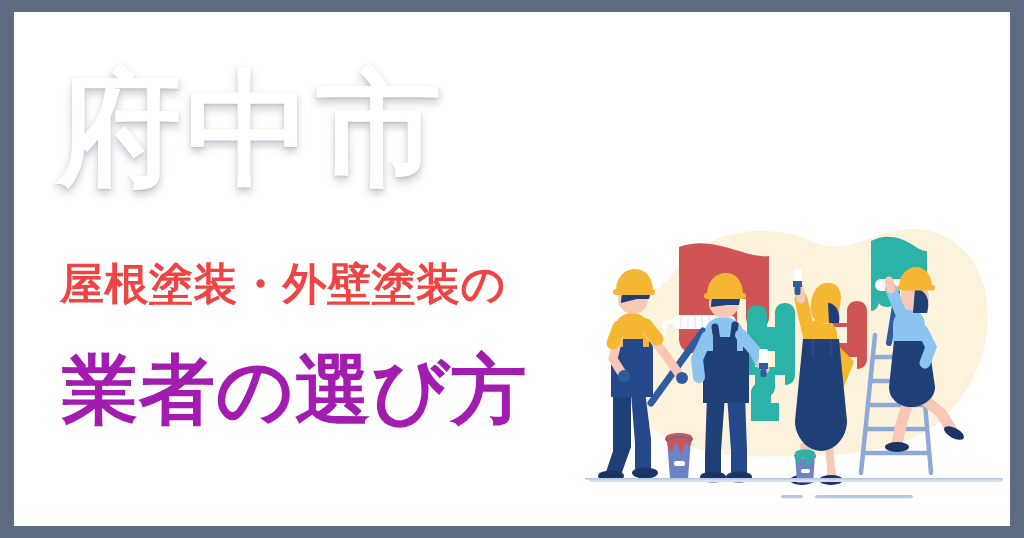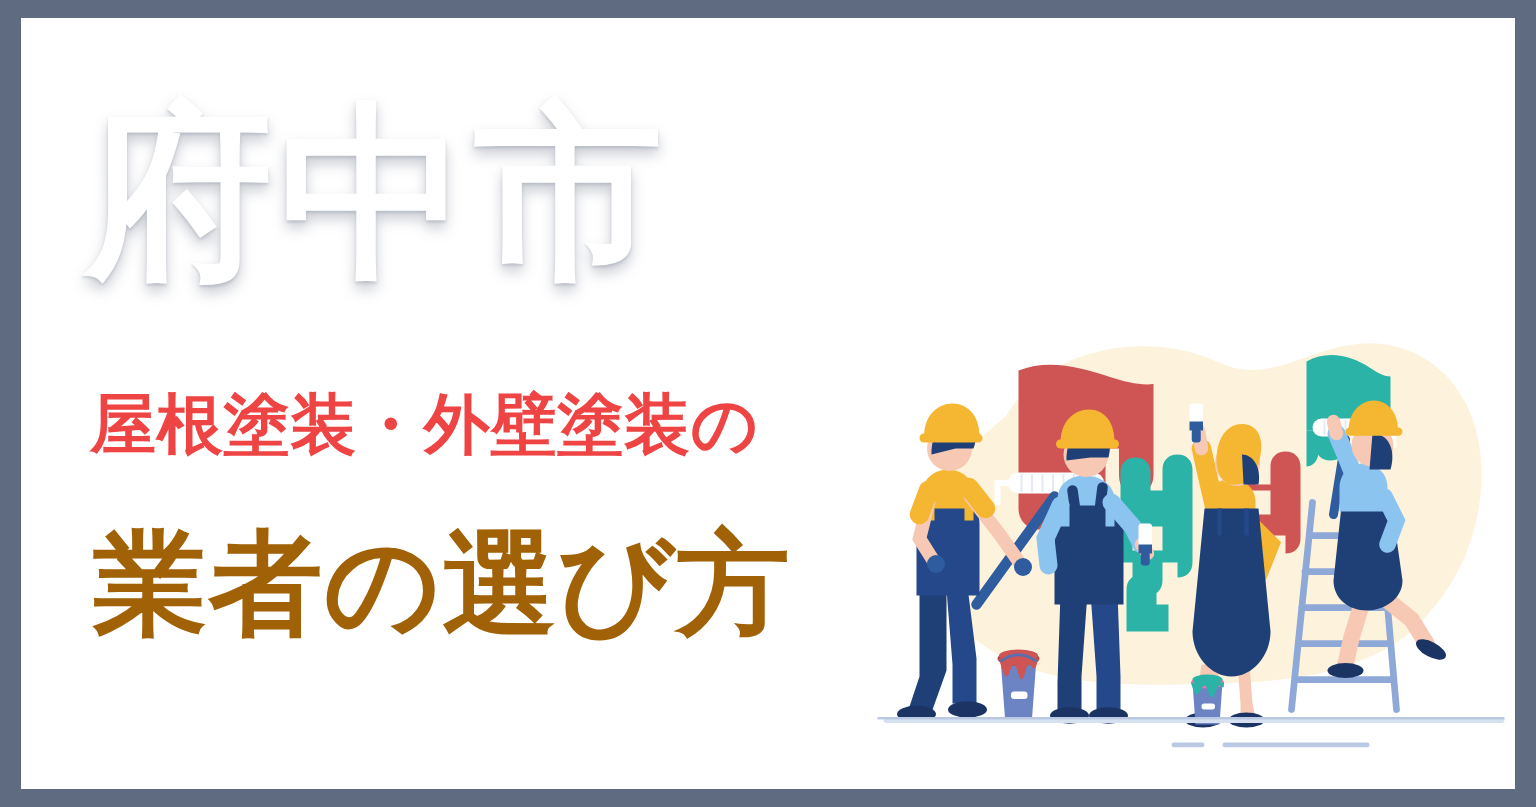--- a/index.html
+++ b/index.html
@@ -51,21 +51,21 @@
     color:#ef4444;
     white-space:nowrap;
   }
   #headline {
     position:absolute;
     left:48px; top:334px;
     font-size:76px;
     font-weight:700;
     line-height:1.15;
     letter-spacing:1px;
-    color:#a16207;
+    color:#a21caf;
     white-space:nowrap;
   }
 
   
   #illustration {
     position:absolute;
     left:565px; top:195px;
     width:431px; height:300px;
   }
   #illustration svg { display:block; width:431px; height:300px; }

